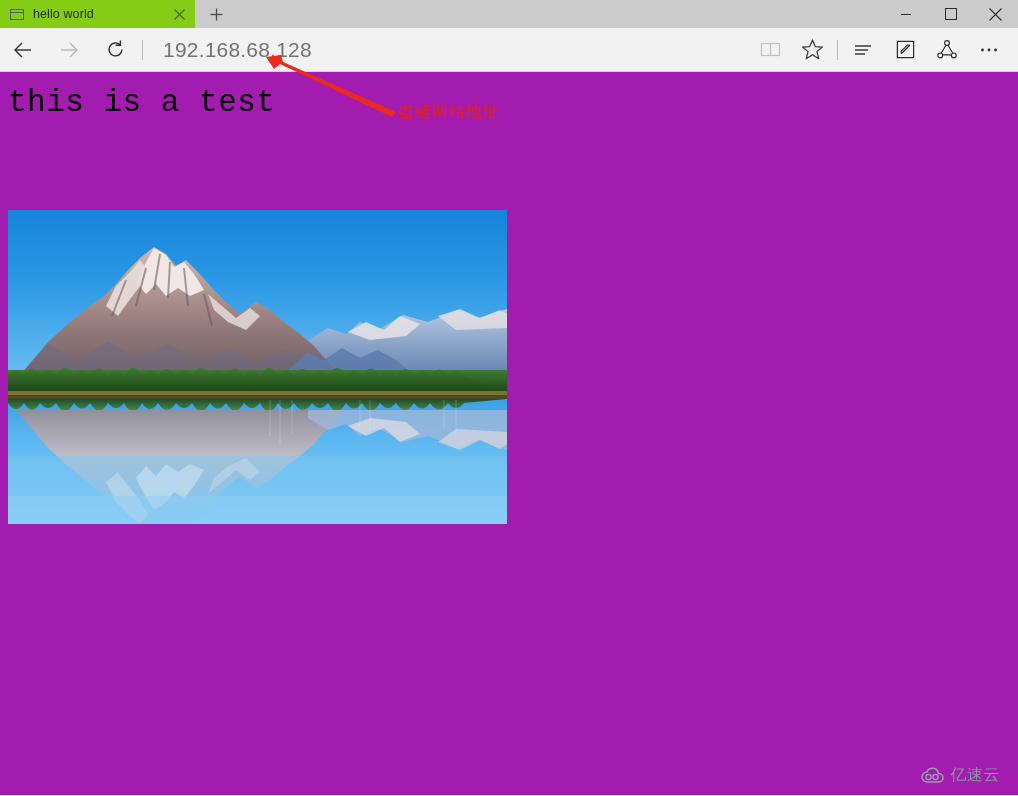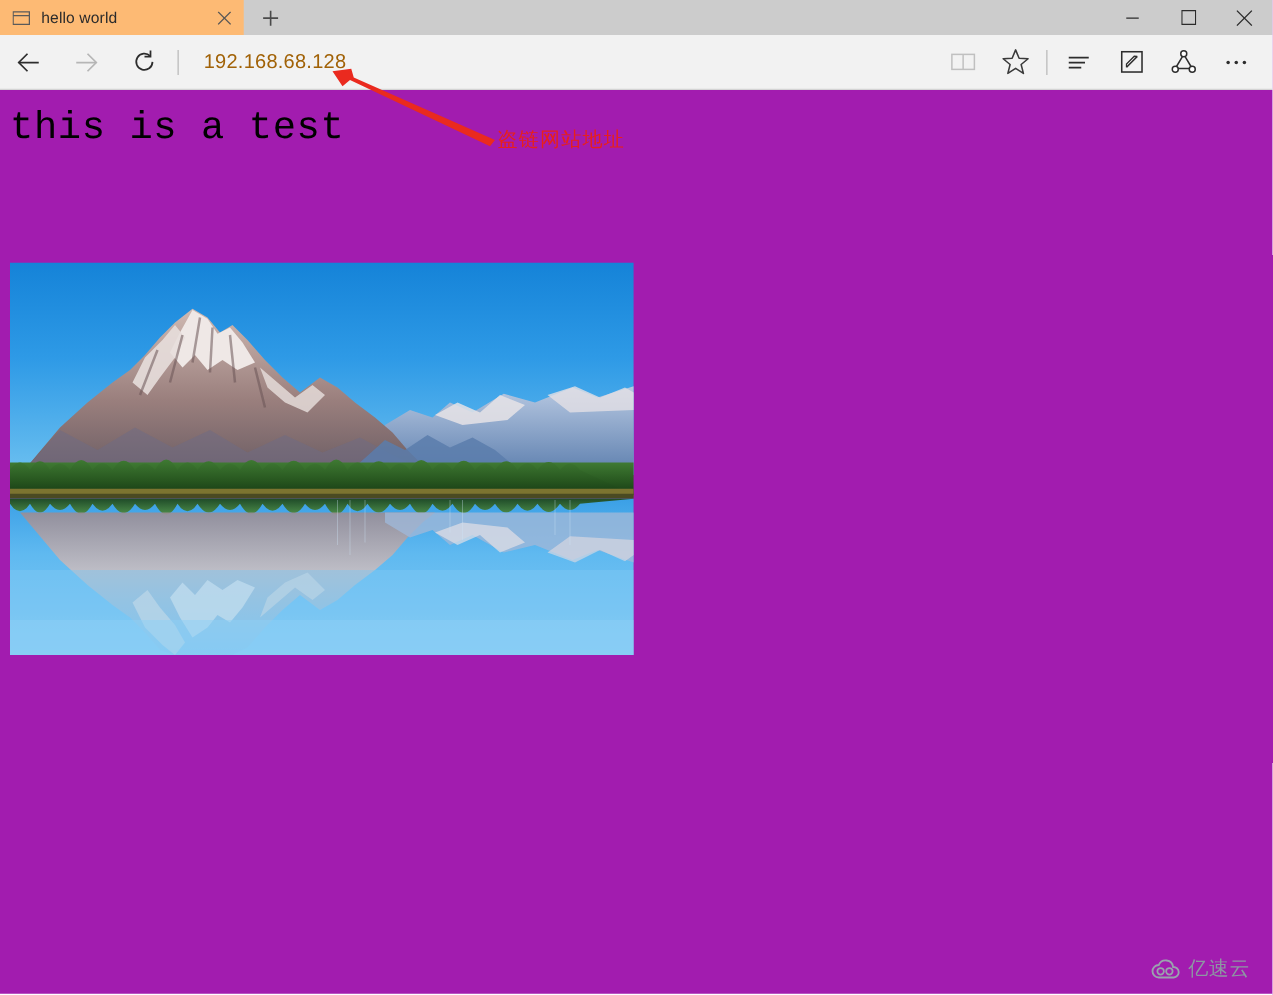--- a/index.html
+++ b/index.html
@@ -19,21 +19,21 @@
   .tabbar {
     height: 28px;
     background: #cccccc;
     display: flex;
     align-items: flex-end;
     position: relative;
   }
   .tab {
     width: 195px;
     height: 28px;
-    background: #fdba74;
+    background: #84cc16;
     display: flex;
     align-items: center;
     box-sizing: border-box;
     padding: 0 6px 0 10px;
     position: relative;
   }
   .tab-favicon {
     width: 14px;
     height: 14px;
     flex: 0 0 14px;
@@ -113,22 +113,22 @@
   }
   .urlfield {
     flex: 1 1 auto;
     height: 44px;
     display: flex;
     align-items: center;
     padding-left: 16px;
     box-sizing: border-box;
   }
   .urltext {
-    font-size: 16px;
-    color: #a16207;
+    font-size: 21px;
+    color: #737373;
     letter-spacing: 0.2px;
     text-align: right;
   }
   .navright {
     display: flex;
     align-items: center;
     padding-right: 8px;
   }
   .navright .navbtn { width: 42px; }
 

